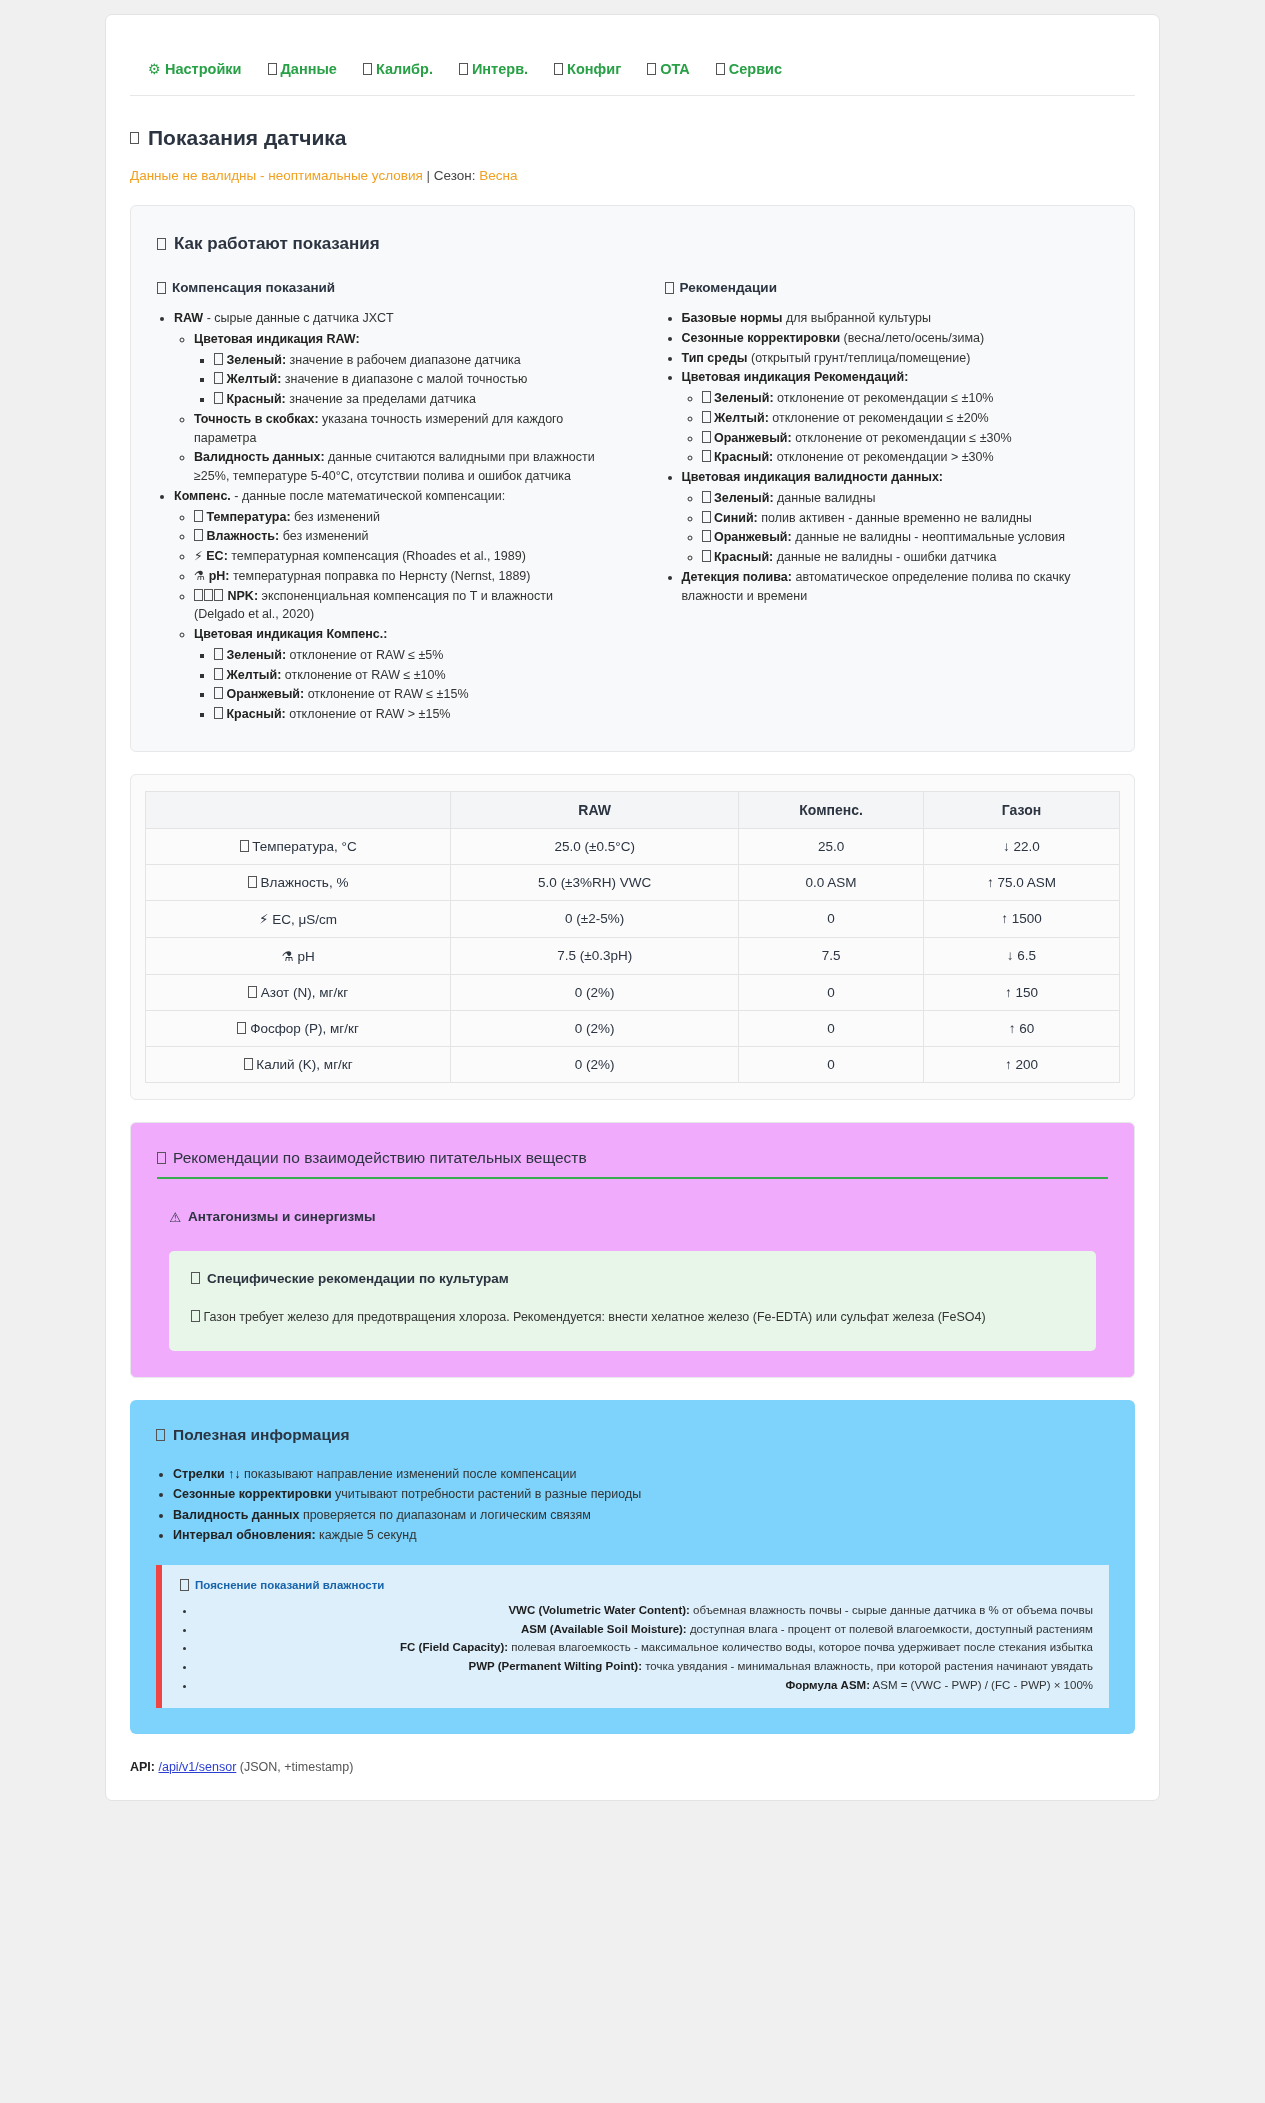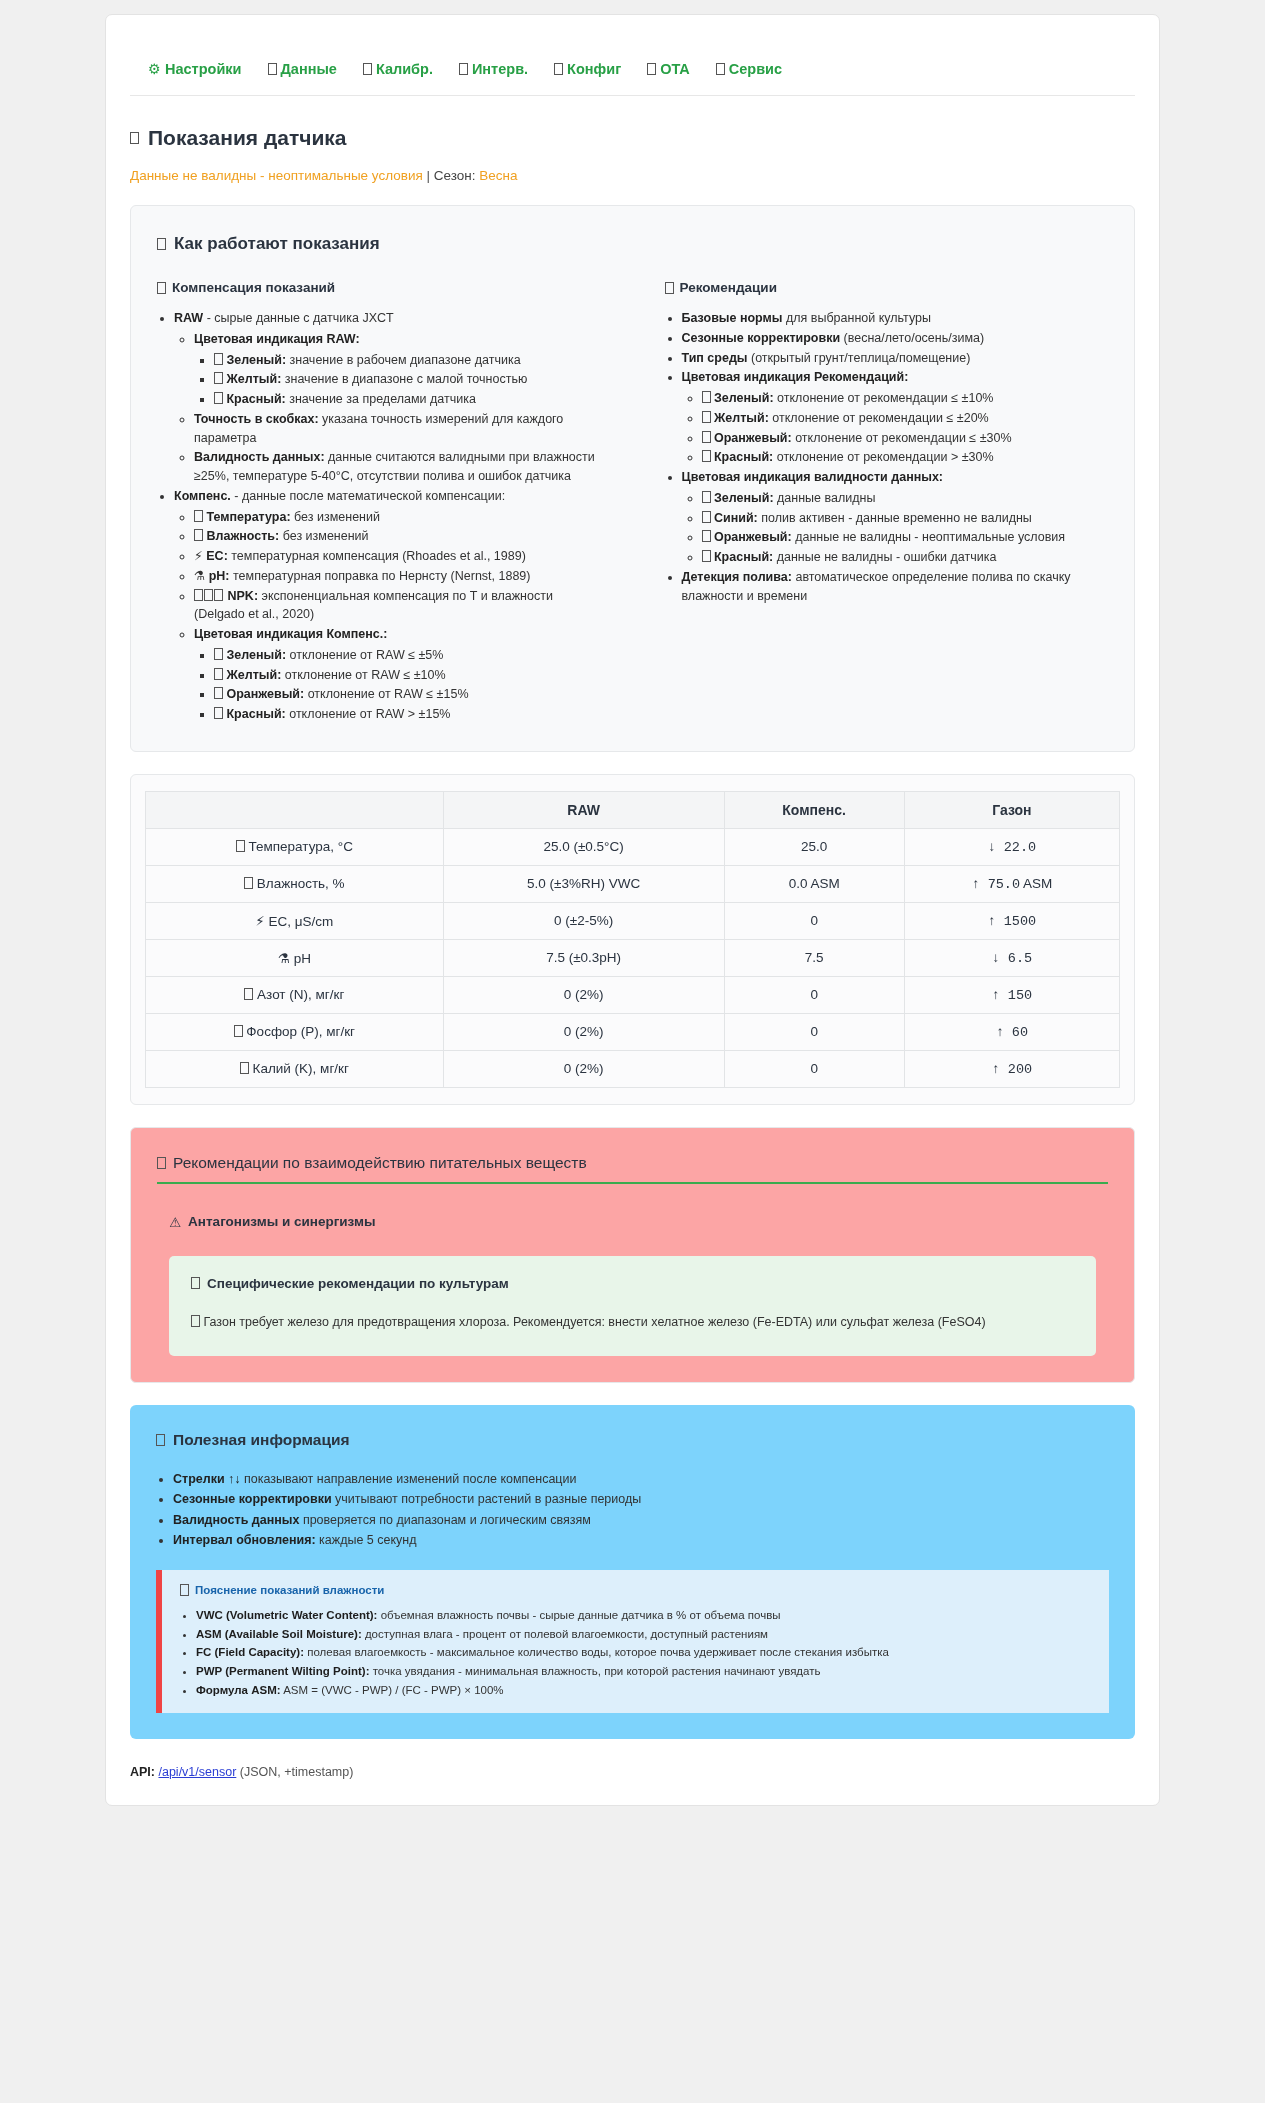--- a/index.html
+++ b/index.html
@@ -75,21 +75,21 @@
   .sep { color: #555; }
 
   
   .card {
     margin-top: 22px;
     background: #f8f9fa;
     border: 1px solid #e6e8ea;
     border-radius: 6px;
     padding: 22px 26px 26px 26px;
   }
-  .card.plain { background: #fca5a5; }
+  .card.plain { background: #f0abfc; }
   h2.card-title {
     font-size: 17px;
     color: #2b3440;
     margin: 6px 0 26px 0;
     font-weight: bold;
     display: flex;
     align-items: center;
     gap: 8px;
   }
   h3.col-title {
@@ -149,21 +149,21 @@
   table.readings thead th.blank { background: #f4f5f6; }
   table.readings td.param {
     text-align: center;
     color: #2b3440;
   }
   td.v-green { color: #3aab4e; }
   td.v-green .unit { color: #2b3440; }
   td.v-orange { color: #f0a020; }
   td.v-red { color: #e8503a; }
   td.v-red .unit { color: #2b3440; }
-  .arrow { font-family: Liberation Mono, monospace; }
+  .arrow { font-family: Liberation Sans, sans-serif; }
 
   
   .nutrient-head {
     font-size: 15.5px;
     color: #2b3440;
     font-weight: normal;
     padding-bottom: 10px;
     border-bottom: 2px solid #3aab4e;
     margin: 4px 0 0 0;
     display: flex;
@@ -246,20 +246,21 @@
     display: flex;
     align-items: center;
     gap: 6px;
   }
   ul.blue-list {
     margin: 0;
     padding-left: 16px;
     font-size: 11.5px;
     color: #333;
     line-height: 1.62;
+    text-align: right;
   }
   ul.blue-list b { color: #1d1d1d; }
 
   
   .api-line {
     margin: 26px 24px 0 24px;
     font-size: 12.5px;
     color: #333;
   }
   .api-line a {

